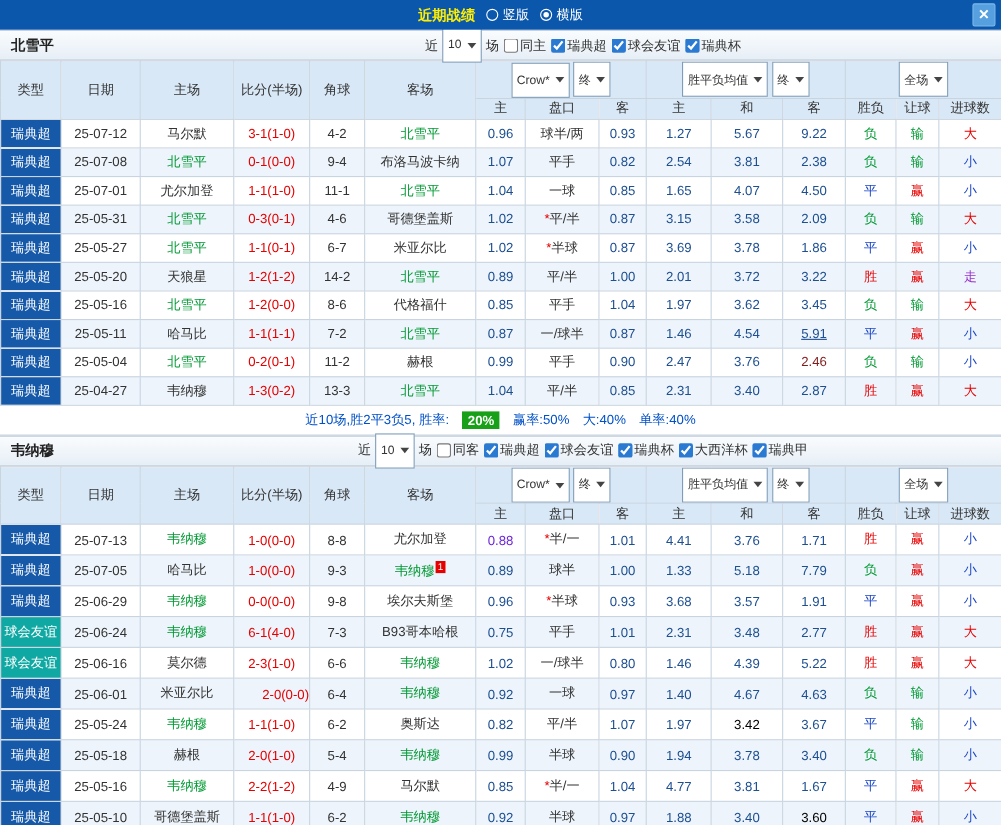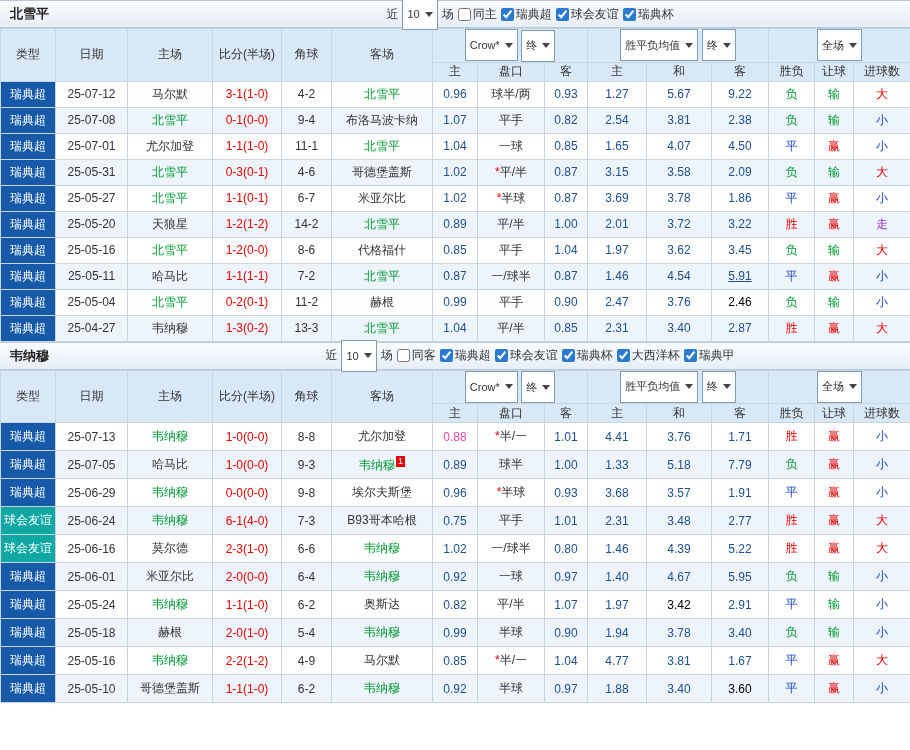--- a/index.html
+++ b/index.html
@@ -49,20 +49,34 @@
   
   .summary { height:27px; display:flex; align-items:center; justify-content:center;
     gap:12px; color:#0050c8; background:#fff; border-bottom:1px solid #c8d4e0; }
   .badge { background:#18a018; color:#fff; padding:1px 5px; font-weight:bold; }
 </style>
 </head>
 <body>
 
 <div class="app">
 
+  <div class="titlebar">
+    <span class="title">近期战绩</span>
+    <span class="radio">
+      <span class="circle"></span>
+      <span>竖版</span>
+    </span>
+    <span class="radio checked">
+      <span class="circle"></span>
+      <span>横版</span>
+    </span>
+    <span class="close-btn">
+      <span>×</span>
+    </span>
+  </div>
 
   <section class="match-section s1">
     <div class="section-header">
       <span class="team-name">北雪平</span>
       <div class="filters">
         <span>近</span>
         <span class="mini-select">
           <span>10</span>
           <span class="arrow"></span>
         </span>
@@ -295,21 +309,21 @@
             <td>25-05-04</td>
             <td style="color: rgb(0, 153, 51);">北雪平</td>
             <td class="score" style="color: rgb(230, 0, 0);">0-2(0-1)</td>
             <td>11-2</td>
             <td>赫根</td>
             <td class="odds" style="color: rgb(29, 79, 145);">0.99</td>
             <td>平手</td>
             <td class="odds" style="color: rgb(29, 79, 145);">0.90</td>
             <td class="odds" style="color: rgb(29, 79, 145);">2.47</td>
             <td class="odds" style="color: rgb(29, 79, 145);">3.76</td>
-            <td class="odds" style="color: #000000;">2.46</td>
+            <td class="odds" style="color: #7f1d1d;">2.46</td>
             <td style="color: rgb(0, 153, 51);">负</td>
             <td style="color: rgb(0, 153, 51);">输</td>
             <td style="color: rgb(27, 70, 200);">小</td>
           </tr>
           <tr>
             <td class="type" style="background: rgb(22, 89, 169); color: rgb(255, 255, 255);">瑞典超</td>
             <td>25-04-27</td>
             <td>韦纳穆</td>
             <td class="score" style="color: rgb(230, 0, 0);">1-3(0-2)</td>
             <td>13-3</td>
@@ -320,20 +334,27 @@
             <td class="odds" style="color: rgb(29, 79, 145);">2.31</td>
             <td class="odds" style="color: rgb(29, 79, 145);">3.40</td>
             <td class="odds" style="color: rgb(29, 79, 145);">2.87</td>
             <td style="color: rgb(230, 0, 0);">胜</td>
             <td style="color: rgb(230, 0, 0);">赢</td>
             <td style="color: rgb(230, 0, 0);">大</td>
           </tr>
         </tbody>
     </table>
 
+    <div class="summary">
+      <span>近10场,胜2平3负5, 胜率:</span>
+      <span class="badge">20%</span>
+      <span>赢率:50%</span>
+      <span>大:40%</span>
+      <span>单率:40%</span>
+    </div>
   </section>
 
   <section class="match-section s2">
     <div class="section-header">
       <span class="team-name">韦纳穆</span>
       <div class="filters">
         <span>近</span>
         <span class="mini-select">
           <span>10</span>
           <span class="arrow"></span>
@@ -434,21 +455,21 @@
         </tr>
       </thead>
       <tbody>
           <tr>
             <td class="type" style="background: rgb(22, 89, 169); color: rgb(255, 255, 255);">瑞典超</td>
             <td>25-07-13</td>
             <td style="color: rgb(0, 153, 51);">韦纳穆</td>
             <td class="score" style="color: rgb(230, 0, 0);">1-0(0-0)</td>
             <td>8-8</td>
             <td>尤尔加登</td>
-            <td class="odds" style="color: #ec4899;">0.88</td>
+            <td class="odds" style="color: #6d28d9;">0.88</td>
             <td><span class="star">*</span>半/一</td>
             <td class="odds" style="color: rgb(29, 79, 145);">1.01</td>
             <td class="odds" style="color: rgb(29, 79, 145);">4.41</td>
             <td class="odds" style="color: rgb(29, 79, 145);">3.76</td>
             <td class="odds" style="color: rgb(29, 79, 145);">1.71</td>
             <td style="color: rgb(230, 0, 0);">胜</td>
             <td style="color: rgb(230, 0, 0);">赢</td>
             <td style="color: rgb(27, 70, 200);">小</td>
           </tr>
           <tr>
@@ -516,46 +537,46 @@
             <td class="odds" style="color: rgb(29, 79, 145);">4.39</td>
             <td class="odds" style="color: rgb(29, 79, 145);">5.22</td>
             <td style="color: rgb(230, 0, 0);">胜</td>
             <td style="color: rgb(230, 0, 0);">赢</td>
             <td style="color: rgb(230, 0, 0);">大</td>
           </tr>
           <tr>
             <td class="type" style="background: rgb(22, 89, 169); color: rgb(255, 255, 255);">瑞典超</td>
             <td>25-06-01</td>
             <td>米亚尔比</td>
-            <td class="score" style="color: rgb(230, 0, 0);">2-0(0-0)</td>
+            <td class="score" style="color: rgb(230, 0, 0); text-align: right;">2-0(0-0)</td>
             <td>6-4</td>
             <td style="color: rgb(0, 153, 51);">韦纳穆</td>
             <td class="odds" style="color: rgb(29, 79, 145);">0.92</td>
             <td>一球</td>
             <td class="odds" style="color: rgb(29, 79, 145);">0.97</td>
             <td class="odds" style="color: rgb(29, 79, 145);">1.40</td>
             <td class="odds" style="color: rgb(29, 79, 145);">4.67</td>
-            <td class="odds" style="color: rgb(29, 79, 145);">5.95</td>
+            <td class="odds" style="color: rgb(29, 79, 145);">4.63</td>
             <td style="color: rgb(0, 153, 51);">负</td>
             <td style="color: rgb(0, 153, 51);">输</td>
             <td style="color: rgb(27, 70, 200);">小</td>
           </tr>
           <tr>
             <td class="type" style="background: rgb(22, 89, 169); color: rgb(255, 255, 255);">瑞典超</td>
             <td>25-05-24</td>
             <td style="color: rgb(0, 153, 51);">韦纳穆</td>
             <td class="score" style="color: rgb(230, 0, 0);">1-1(1-0)</td>
             <td>6-2</td>
             <td>奥斯达</td>
             <td class="odds" style="color: rgb(29, 79, 145);">0.82</td>
             <td>平/半</td>
             <td class="odds" style="color: rgb(29, 79, 145);">1.07</td>
             <td class="odds" style="color: rgb(29, 79, 145);">1.97</td>
             <td class="odds" style="color: #000000;">3.42</td>
-            <td class="odds" style="color: rgb(29, 79, 145);">2.91</td>
+            <td class="odds" style="color: rgb(29, 79, 145);">3.67</td>
             <td style="color: rgb(27, 70, 200);">平</td>
             <td style="color: rgb(0, 153, 51);">输</td>
             <td style="color: rgb(27, 70, 200);">小</td>
           </tr>
           <tr>
             <td class="type" style="background: rgb(22, 89, 169); color: rgb(255, 255, 255);">瑞典超</td>
             <td>25-05-18</td>
             <td>赫根</td>
             <td class="score" style="color: rgb(230, 0, 0);">2-0(1-0)</td>
             <td>5-4</td>

